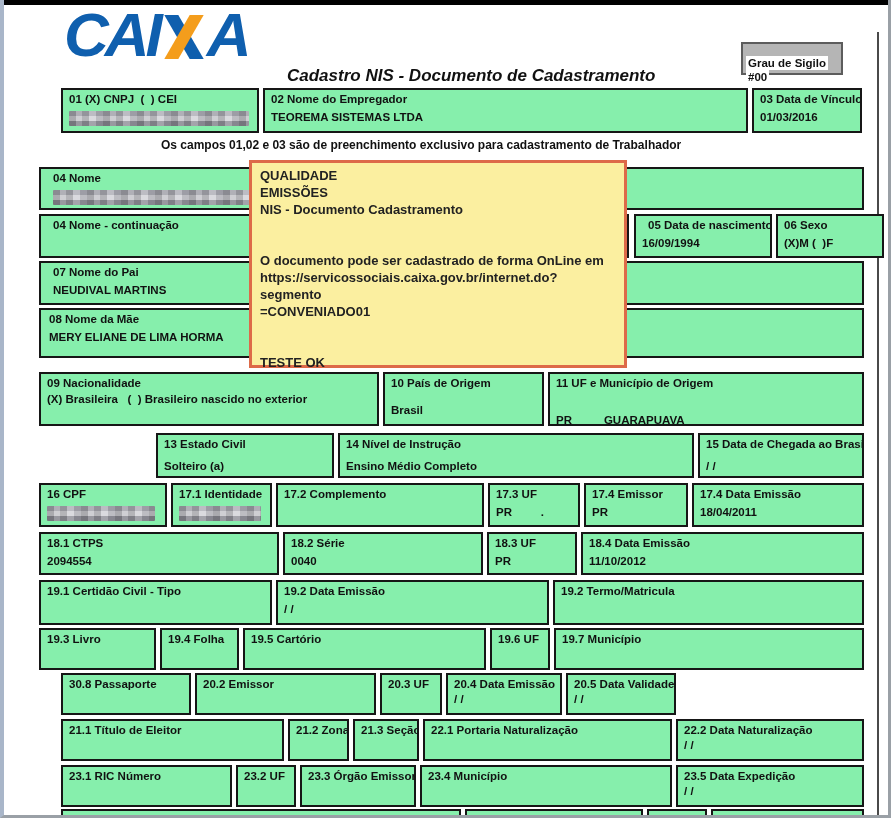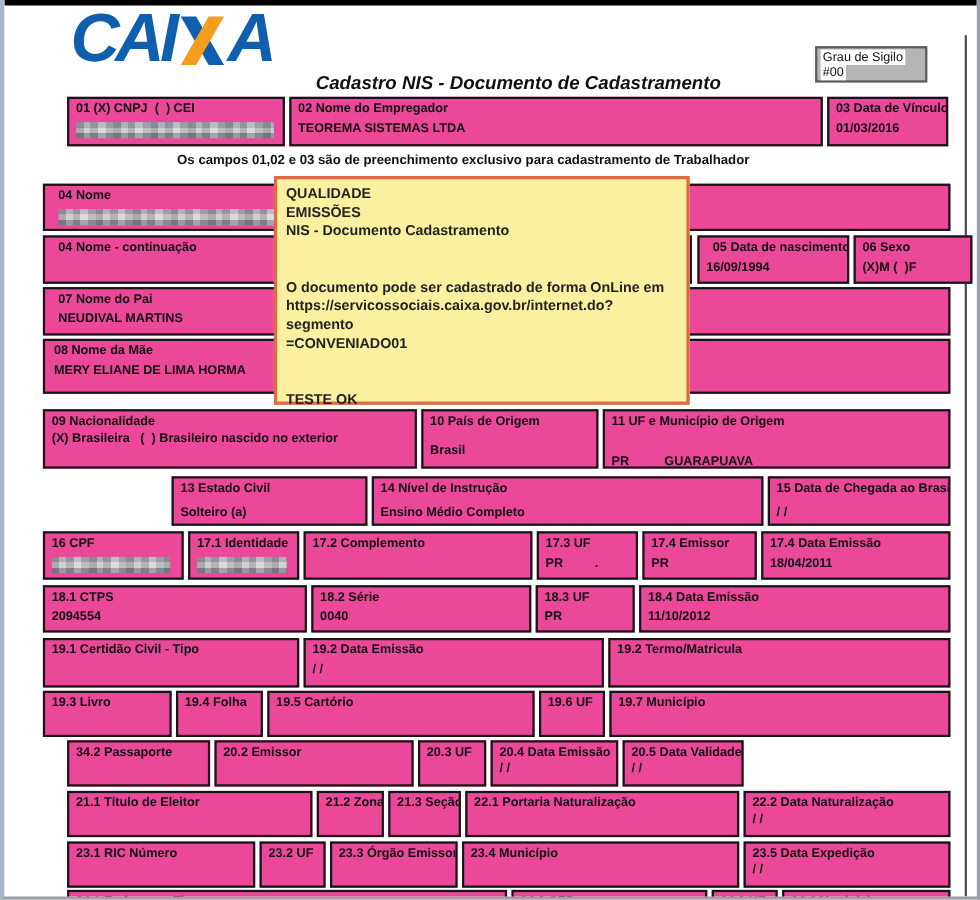--- a/index.html
+++ b/index.html
@@ -13,24 +13,24 @@
   
   .logo{position:absolute;left:60px;top:8px;height:58px;display:flex;align-items:center;
         font-weight:bold;font-style:italic;font-size:62px;letter-spacing:-4px;color:#0f5fae;line-height:1;}
   .logo .ltxt{position:relative;top:-2px;}
   .xglyph{position:relative;display:inline-block;width:42px;height:44px;margin:0 2px 0 4px;}
   .xglyph .band{position:absolute;top:0;left:14px;width:14px;height:44px;}
   .xglyph .band.blue{background:#0f5fae;transform:skewX(30deg);}
   .xglyph .band.orange{background:#f49d1c;transform:skewX(-30deg);}
   .doc-title{position:absolute;left:283px;top:22px;font-size:17px;font-weight:bold;font-style:italic;white-space:pre;margin-top:44px;}
   .sigilo{position:absolute;left:737px;top:42px;width:102px;height:33px;background:#b5b5b5;
-          border:2px solid #5c5c5c;box-sizing:border-box;padding:1px 3px;font-size:11.5px;font-weight:normal;line-height:14px;}
+          border:2px solid #5c5c5c;box-sizing:border-box;padding:12px 3px;font-size:11.5px;font-weight:bold;line-height:14px;}
   .sigilo span{background:#fff;display:inline-block;padding:0 2px;}
   
-  .fbox{position:absolute;background:#ec4899;border:2px solid #161616;box-sizing:border-box;
+  .fbox{position:absolute;background:#86efac;border:2px solid #161616;box-sizing:border-box;
         padding:2px 6px;font-size:11.5px;font-weight:bold;line-height:15px;overflow:hidden;}
   .flabel{white-space:pre;}
   .fvalue{white-space:pre;margin-top:3px;}
   .note-line{position:absolute;left:157px;top:138px;width:700px;text-align:left;
              font-size:12px;font-weight:bold;white-space:pre;}
   .px-block{margin-top:4px;height:15px;border-radius:1px;
     background-image:
       repeating-linear-gradient(0deg, rgba(70,70,80,0.30) 0 5px, rgba(255,255,255,0.28) 5px 10px, rgba(140,140,150,0.25) 10px 15px),
       repeating-linear-gradient(90deg, #8a8a90 0 7px, #bcbcc2 7px 13px, #97979d 13px 20px, #ccccd2 20px 27px, #a3a3ab 27px 34px);
   }
@@ -193,21 +193,21 @@
     <div class="flabel">19.5 Cartório</div>
   </div>
   <div class="fbox" style="left:486px;top:628px;width:60px;height:42px">
     <div class="flabel">19.6 UF</div>
   </div>
   <div class="fbox" style="left:550px;top:628px;width:310px;height:42px">
     <div class="flabel">19.7 Município</div>
   </div>
 
   <div class="fbox" style="left:57px;top:673px;width:130px;height:42px">
-    <div class="flabel">34.2 Passaporte</div>
+    <div class="flabel">30.8 Passaporte</div>
   </div>
   <div class="fbox" style="left:191px;top:673px;width:181px;height:42px">
     <div class="flabel">20.2 Emissor</div>
   </div>
   <div class="fbox" style="left:376px;top:673px;width:62px;height:42px">
     <div class="flabel">20.3 UF</div>
   </div>
   <div class="fbox" style="left:442px;top:673px;width:116px;height:42px">
     <div class="flabel">20.4 Data Emissão</div>
     <div class="fvalue" style="margin-top:0">/ /</div>

